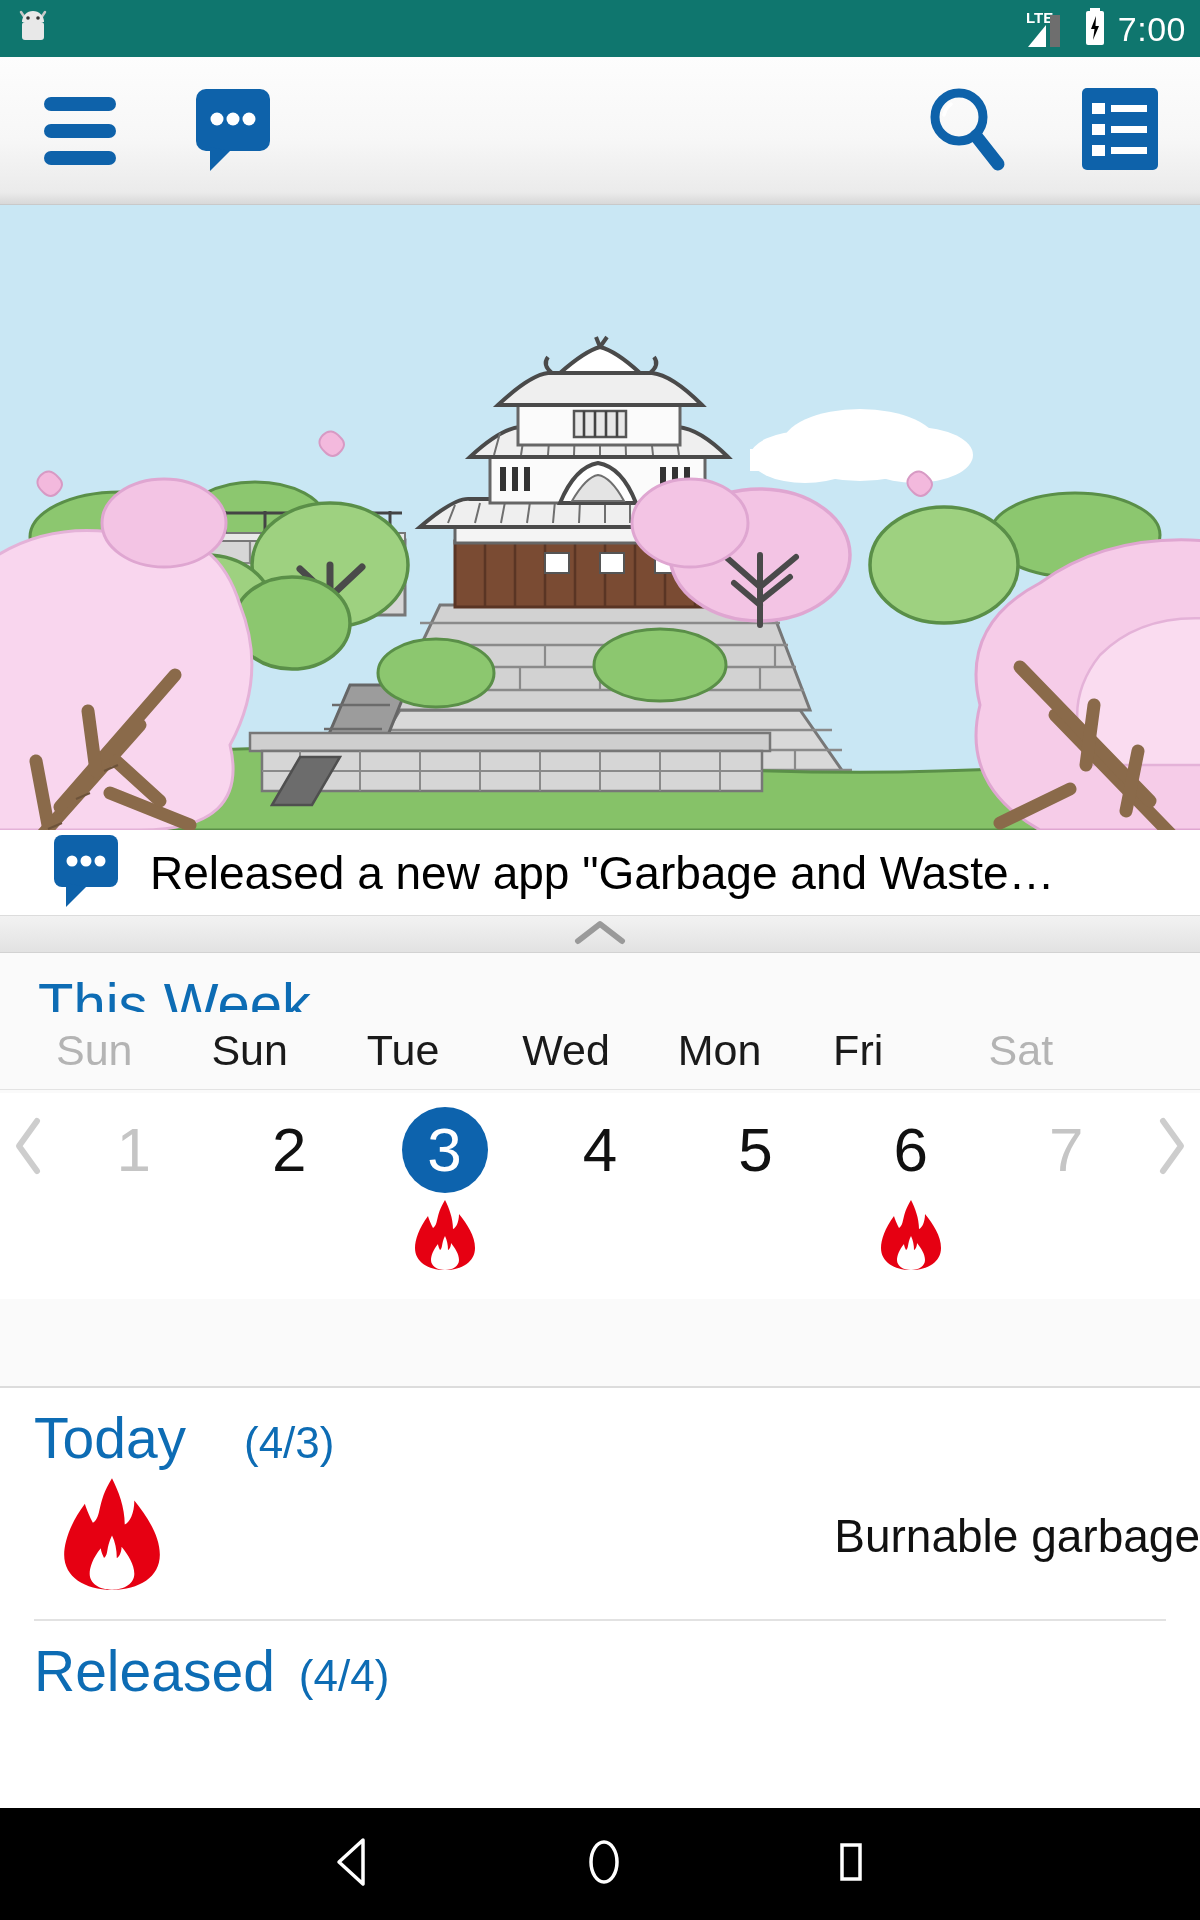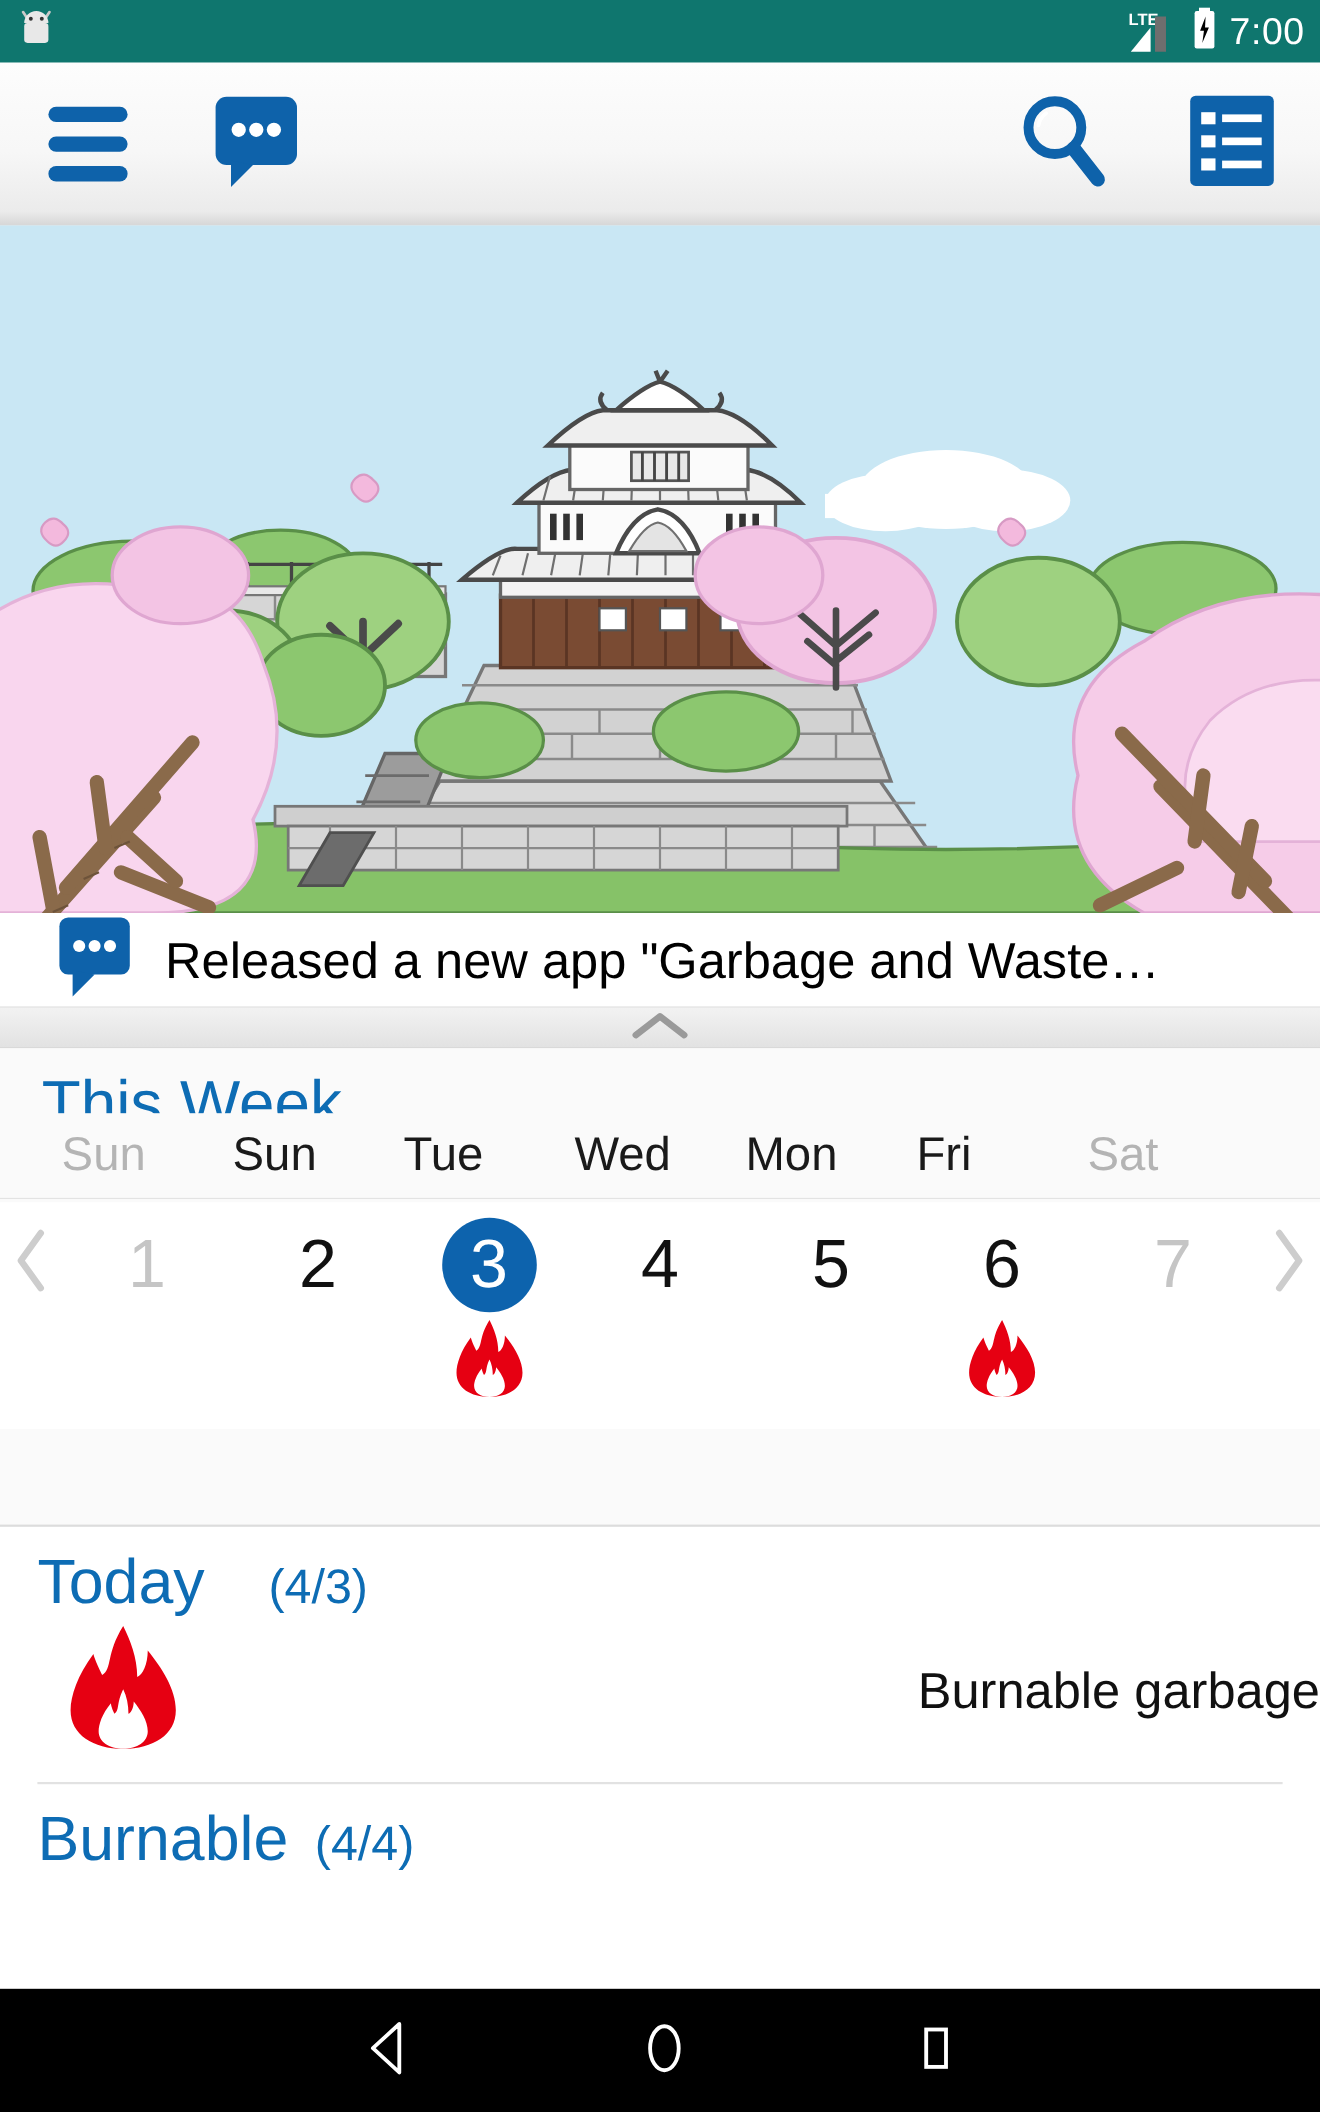--- a/index.html
+++ b/index.html
@@ -544,21 +544,21 @@
             <path d="M32 38 C28 46 30 50 27 52 C25 48 25 46 25 46 C20 52 18 58 18 62 C18 68 24 72 32 72 C40 72 46 68 46 62 C46 56 42 50 38 45 C38 49 36 52 35 52 C35 47 34 42 32 38 Z" fill="#ffffff"></path>
           </svg>
         </span>
         <span class="sched-item-text">Burnable garbage</span>
       </div>
       <div class="sched-divider"></div>
     </div>
 
     <div>
       <div class="sched-head">
-        <span class="sched-label tomorrow">Burnable</span>
+        <span class="sched-label tomorrow">Released</span>
         <span class="sched-date">(4/4)</span>
       </div>
     </div>
   </div>
 
   <div class="navbar">
     <div class="nav-btn">
       <span>
         <svg width="48" height="52" viewBox="0 0 48 52">
           <path d="M34 4 L10 26 L34 48 Z" fill="none" stroke="#ffffff" stroke-width="3.5" stroke-linejoin="round"></path>

